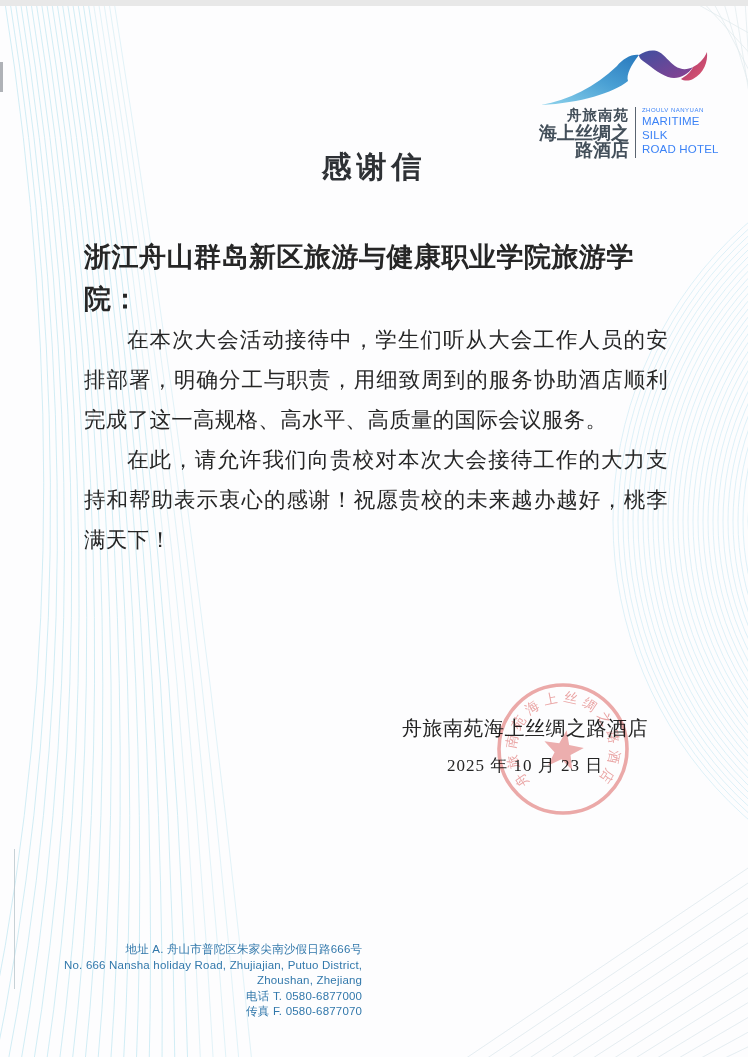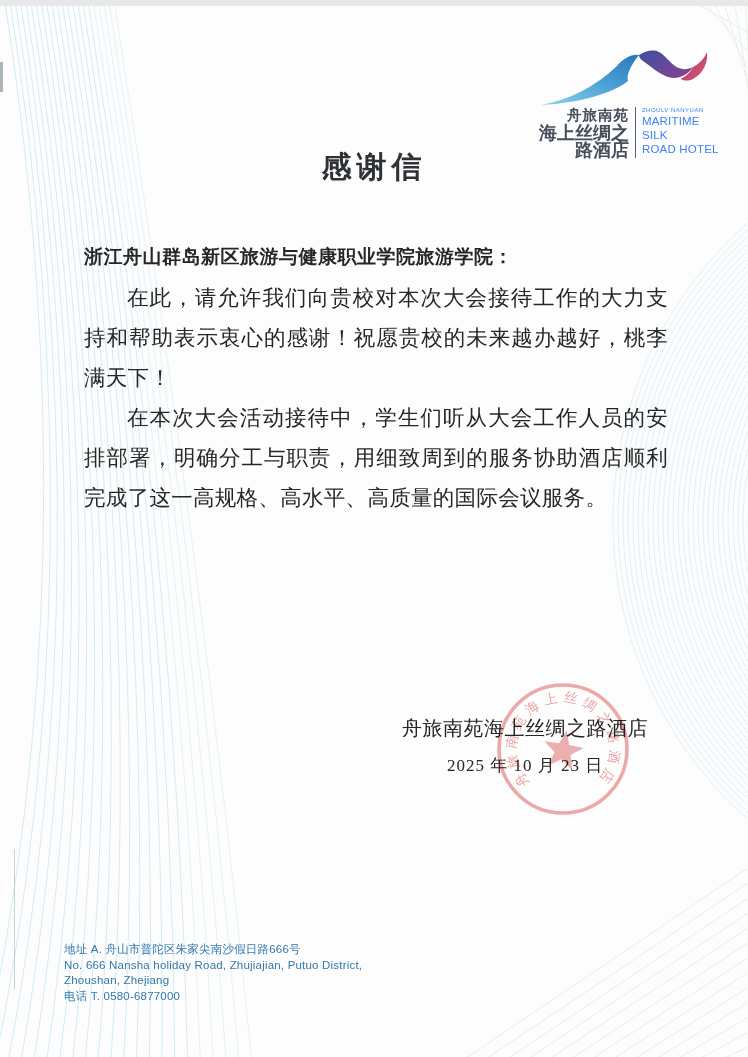--- a/index.html
+++ b/index.html
@@ -78,21 +78,21 @@
     z-index: 1;
   }
   .content {
     position: absolute;
     left: 84px; top: 230px;
     width: 584px;
     z-index: 1;
     color: #262626;
   }
   .salutation {
-    font-size: 19px;
+    font-size: 27px;
     font-weight: 700;
     line-height: 42px;
     letter-spacing: .5px;
   }
   .content p {
     font-size: 21.5px;
     line-height: 40px;
     text-indent: 2em;
     letter-spacing: .3px;
     text-align: justify;
@@ -120,20 +120,21 @@
   
   .footer {
     position: absolute;
     left: 64px; top: 936px;
     z-index: 1;
     font-family: "Liberation Sans", sans-serif;
     font-size: 11.5px;
     line-height: 15.5px;
     color: #3278ab;
     letter-spacing: .2px;
+    text-align: right;
   }
 </style>
 </head>
 <body>
 
 <div class="page">
 
   <svg id="bg-svg" viewBox="0 0 748 1057" xmlns="http://www.w3.org/2000/svg">
     <g id="fan-lines">
         <path d="M4,-10 Q94,560 -20,1067" fill="none" stroke="#c6e8f2" stroke-width="1" opacity="0.8"></path>
@@ -250,22 +251,22 @@
         <div class="logo-en-1">MARITIME SILK</div>
         <div class="logo-en-2">ROAD HOTEL</div>
       </div>
     </div>
   </div>
 
   <div class="title">感谢信</div>
 
   <div class="content">
     <div class="salutation">浙江舟山群岛新区旅游与健康职业学院旅游学院：</div>
+    <p>在本次大会活动接待中，学生们听从大会工作人员的安排部署，明确分工与职责，用细致周到的服务协助酒店顺利完成了这一高规格、高水平、高质量的国际会议服务。</p>
     <p>在此，请允许我们向贵校对本次大会接待工作的大力支持和帮助表示衷心的感谢！祝愿贵校的未来越办越好，桃李满天下！</p>
-    <p>在本次大会活动接待中，学生们听从大会工作人员的安排部署，明确分工与职责，用细致周到的服务协助酒店顺利完成了这一高规格、高水平、高质量的国际会议服务。</p>
   </div>
 
   <div class="sign-block">
     <div class="sign-name">舟旅南苑海上丝绸之路酒店</div>
     <div class="sign-date">2025 年 10 月 23 日</div>
   </div>
 
   <svg class="stamp" viewBox="0 0 138 138" xmlns="http://www.w3.org/2000/svg">
     <defs>
       <path id="arcpath" d="M 35.8,102.2 A 47,47 0 1 1 102.2,102.2" fill="none"></path>
@@ -275,15 +276,16 @@
     <text font-size="13.5" fill="#df6c6a" letter-spacing="5" font-family="Liberation Serif, serif" opacity="0.9">
       <textPath href="#arcpath" startOffset="50%" text-anchor="middle">舟旅南苑海上丝绸之路酒店</textPath>
     </text>
   </svg>
 
   <div class="footer">
     <div>地址 A. 舟山市普陀区朱家尖南沙假日路666号</div>
     <div>No. 666 Nansha holiday Road, Zhujiajian, Putuo District,</div>
     <div>Zhoushan, Zhejiang</div>
     <div>电话 T. 0580-6877000</div>
+    <div>传真 F. 0580-6877070</div>
   </div>
 
 </div>
 
 </body></html>

